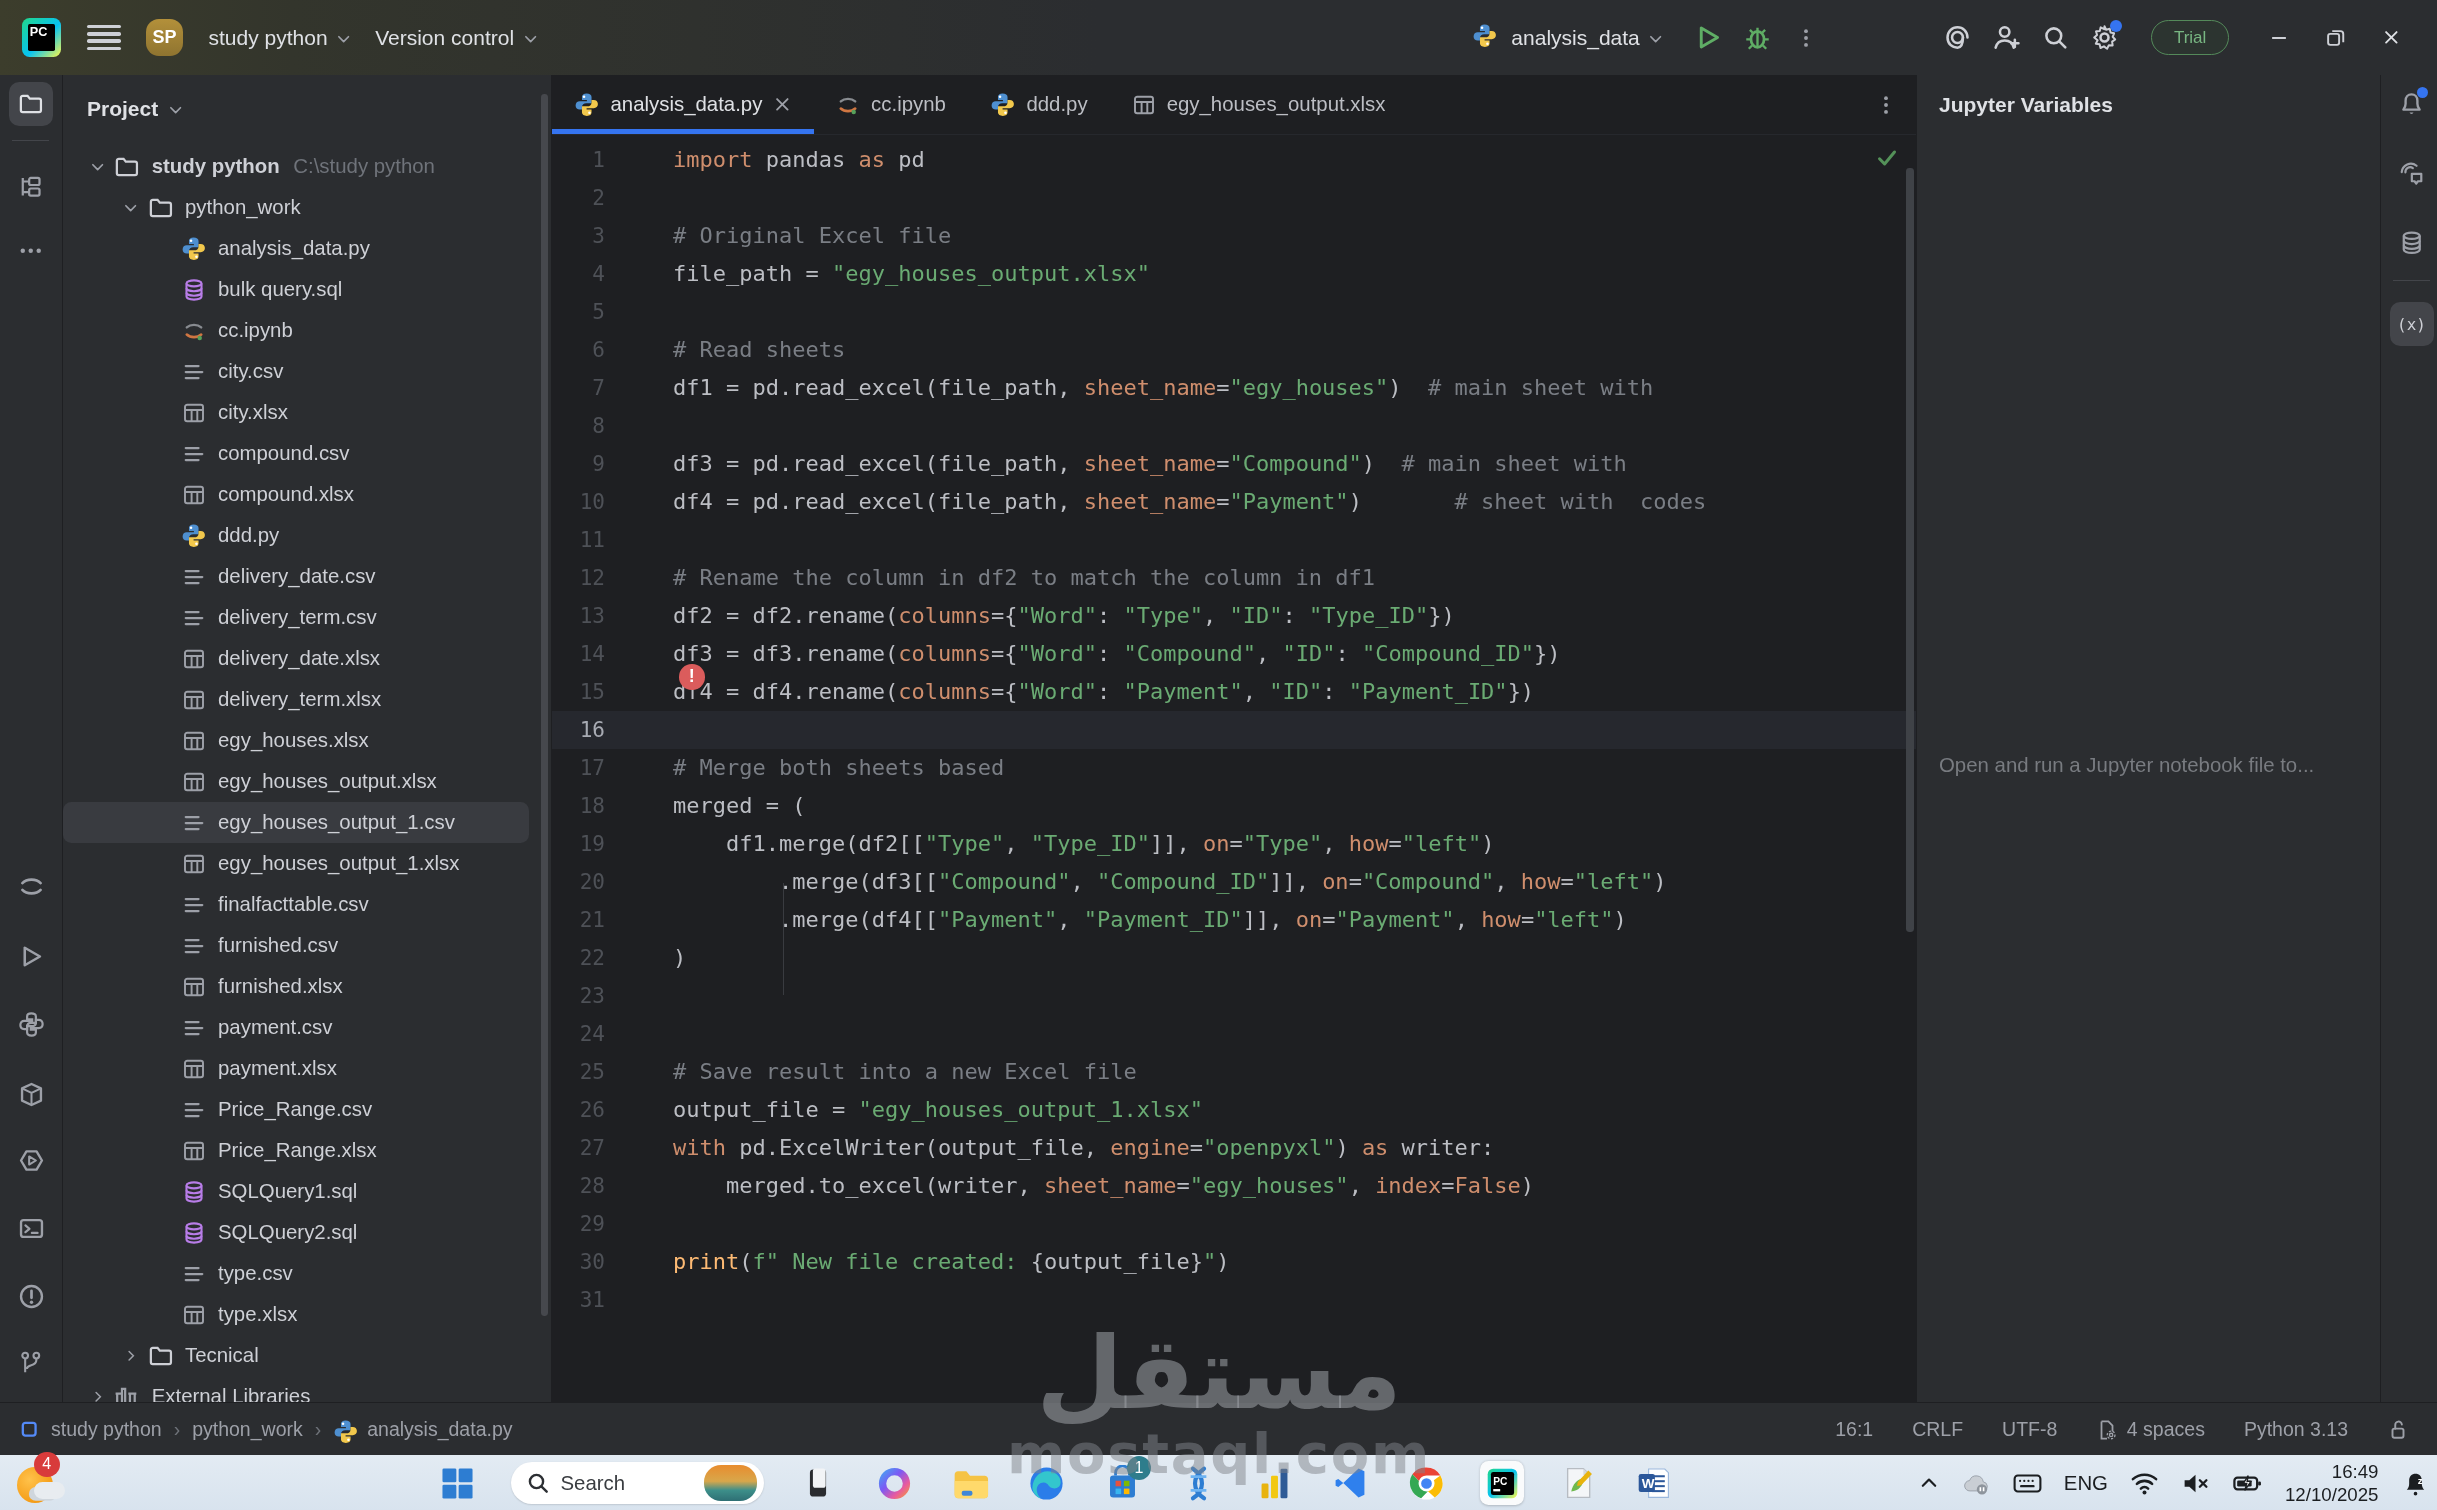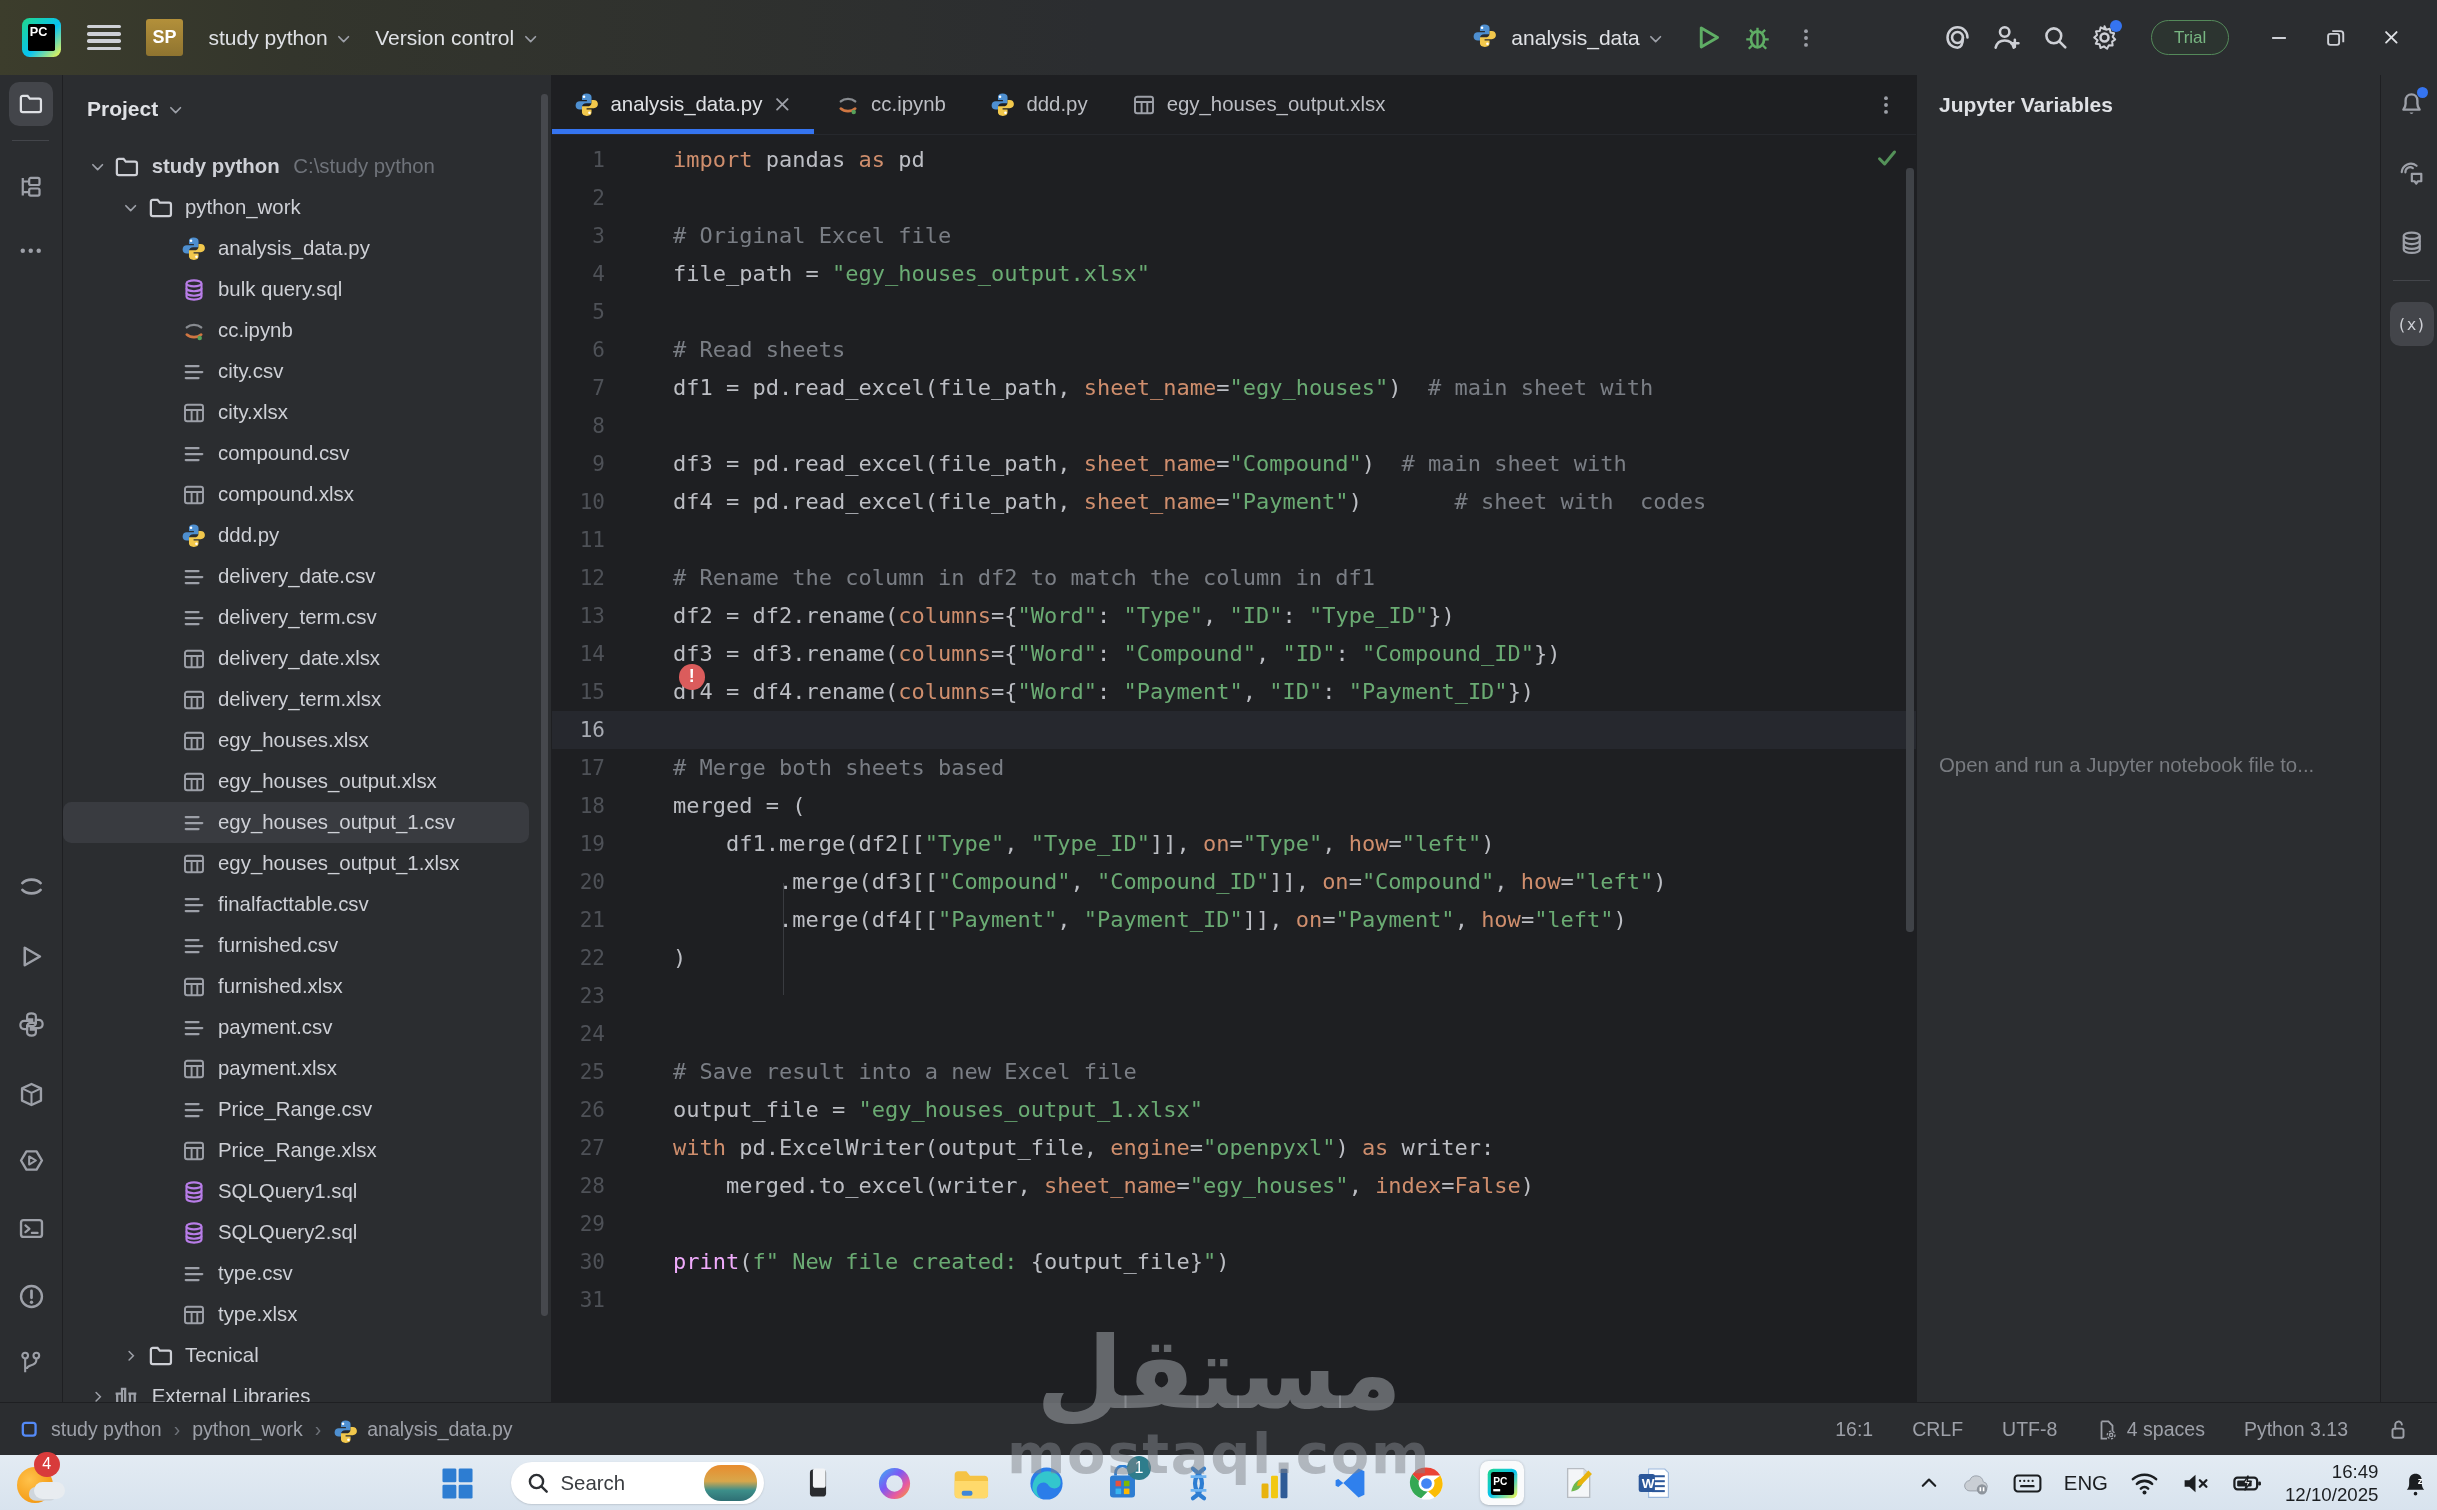--- a/index.html
+++ b/index.html
@@ -9,21 +9,21 @@
   .titlebar{position:absolute;left:0;top:0;width:100%;height:75px;
     background:linear-gradient(90deg,#3c3d2c 0%,#33352c 12%,#2b2d30 45%,#2b2d30 100%);
     display:flex;align-items:center;border-bottom:0.8px solid #1e1f22;}
   .tb-left{display:flex;align-items:center;gap:25.5px;padding-left:22px;}
   .pc-logo{width:39px;height:39px;border-radius:7.6px;background:linear-gradient(135deg,#21d789,#07c3f2 55%,#fcf84a);
     position:relative;}
   .pc-logo span{position:absolute;inset:6px;background:#000;color:#fff;font-size:12.7px;font-weight:bold;
     display:flex;align-items:flex-start;justify-content:flex-start;padding:1.7px;border-radius:1.7px;line-height:1;}
   .hamburger{width:34px;height:25.5px;display:flex;flex-direction:column;justify-content:space-between;cursor:pointer;}
   .hamburger i{display:block;height:3.4px;background:#ced0d6;border-radius:1.7px;}
-  .proj-badge{width:37px;height:37px;border-radius:3px;background:linear-gradient(180deg,#b3903a,#8f7430);
+  .proj-badge{width:37px;height:37px;border-radius:13px;background:linear-gradient(180deg,#b3903a,#8f7430);
     color:#fff;font-weight:bold;font-size:18px;display:flex;align-items:center;justify-content:center;}
   .tb-item{display:flex;align-items:center;gap:8.5px;font-size:21px;color:#dfe1e5;cursor:pointer;}
   .chev{width:13.6px;height:13.6px;}
   .tb-right{margin-left:auto;display:flex;align-items:center;gap:0;padding-right:18.7px;}
   .run-widget{display:flex;align-items:center;gap:10.2px;margin-right:22px;}
   .icon-btn{width:49px;height:49px;display:flex;align-items:center;justify-content:center;border-radius:8.5px;
     cursor:pointer;position:relative;}
   .trial-pill{border:1.7px solid #548a5a;color:#78b682;font-size:17px;border-radius:24px;
     padding:6.8px 22px;margin:0 22px;background:rgba(46,67,48,.35);}
   .winctl{display:flex;align-items:center;}
@@ -59,21 +59,21 @@
   .tab-close{color:#9da0a8;display:flex;align-items:center;}
   .tab-kebab{position:absolute;right:18.7px;top:0;height:59px;display:flex;align-items:center;color:#9da0a8;cursor:pointer;}
   .code-wrap{position:absolute;top:59px;left:0;right:0;bottom:0;overflow:hidden;padding-top:6.8px;}
   .code-row{height:38px;display:flex;align-items:center;position:relative;}
   .code-row.cur{background:#26282e;}
   .gutter{width:53px;flex:none;text-align:right;color:#4e5157;
     font-family:"DejaVu Sans Mono","Liberation Mono",monospace;font-size:21px;padding-right:5.1px;}
   .code-row.cur .gutter{color:#a8abb3;}
   .codeline{font-family:"DejaVu Sans Mono","Liberation Mono",monospace;font-size:22px;white-space:pre;
     padding-left:63px;color:#bcbec4;}
-  .t-k{color:#cf8e6d;} .t-s{color:#6aab73;} .t-c{color:#7a7e85;} .t-b{color:#f0abfc;} .t-d{color:#bcbec4;}
+  .t-k{color:#cf8e6d;} .t-s{color:#6aab73;} .t-c{color:#7a7e85;} .t-b{color:#fdba74;} .t-d{color:#bcbec4;}
   .err-badge{position:absolute;left:127px;top:589px;width:25.5px;height:25.5px;border-radius:50%;background:#db5c5c;
     color:#fff;font-size:18px;font-weight:bold;display:flex;align-items:center;justify-content:center;z-index:5;}
   .ok-check{position:absolute;top:71px;right:17px;color:#549159;z-index:5;}
   .ed-scroll{position:absolute;right:2.5px;top:93px;width:7.6px;height:764px;background:#3f4247;border-radius:3.4px;}
   .indent-guide{position:absolute;left:231px;top:808px;width:0.8px;height:112px;background:#393b40;}
   
   .right-panel{width:463px;flex:none;background:#2b2d30;border-left:0.8px solid #1e1f22;position:relative;}
   .rp-header{height:59px;display:flex;align-items:center;padding-left:22px;font-size:21px;font-weight:bold;color:#dfe1e5;}
   .rp-hint{position:absolute;left:22px;top:679px;font-size:20.4px;color:#787b80;white-space:nowrap;overflow:hidden;
     max-width:424px;}

